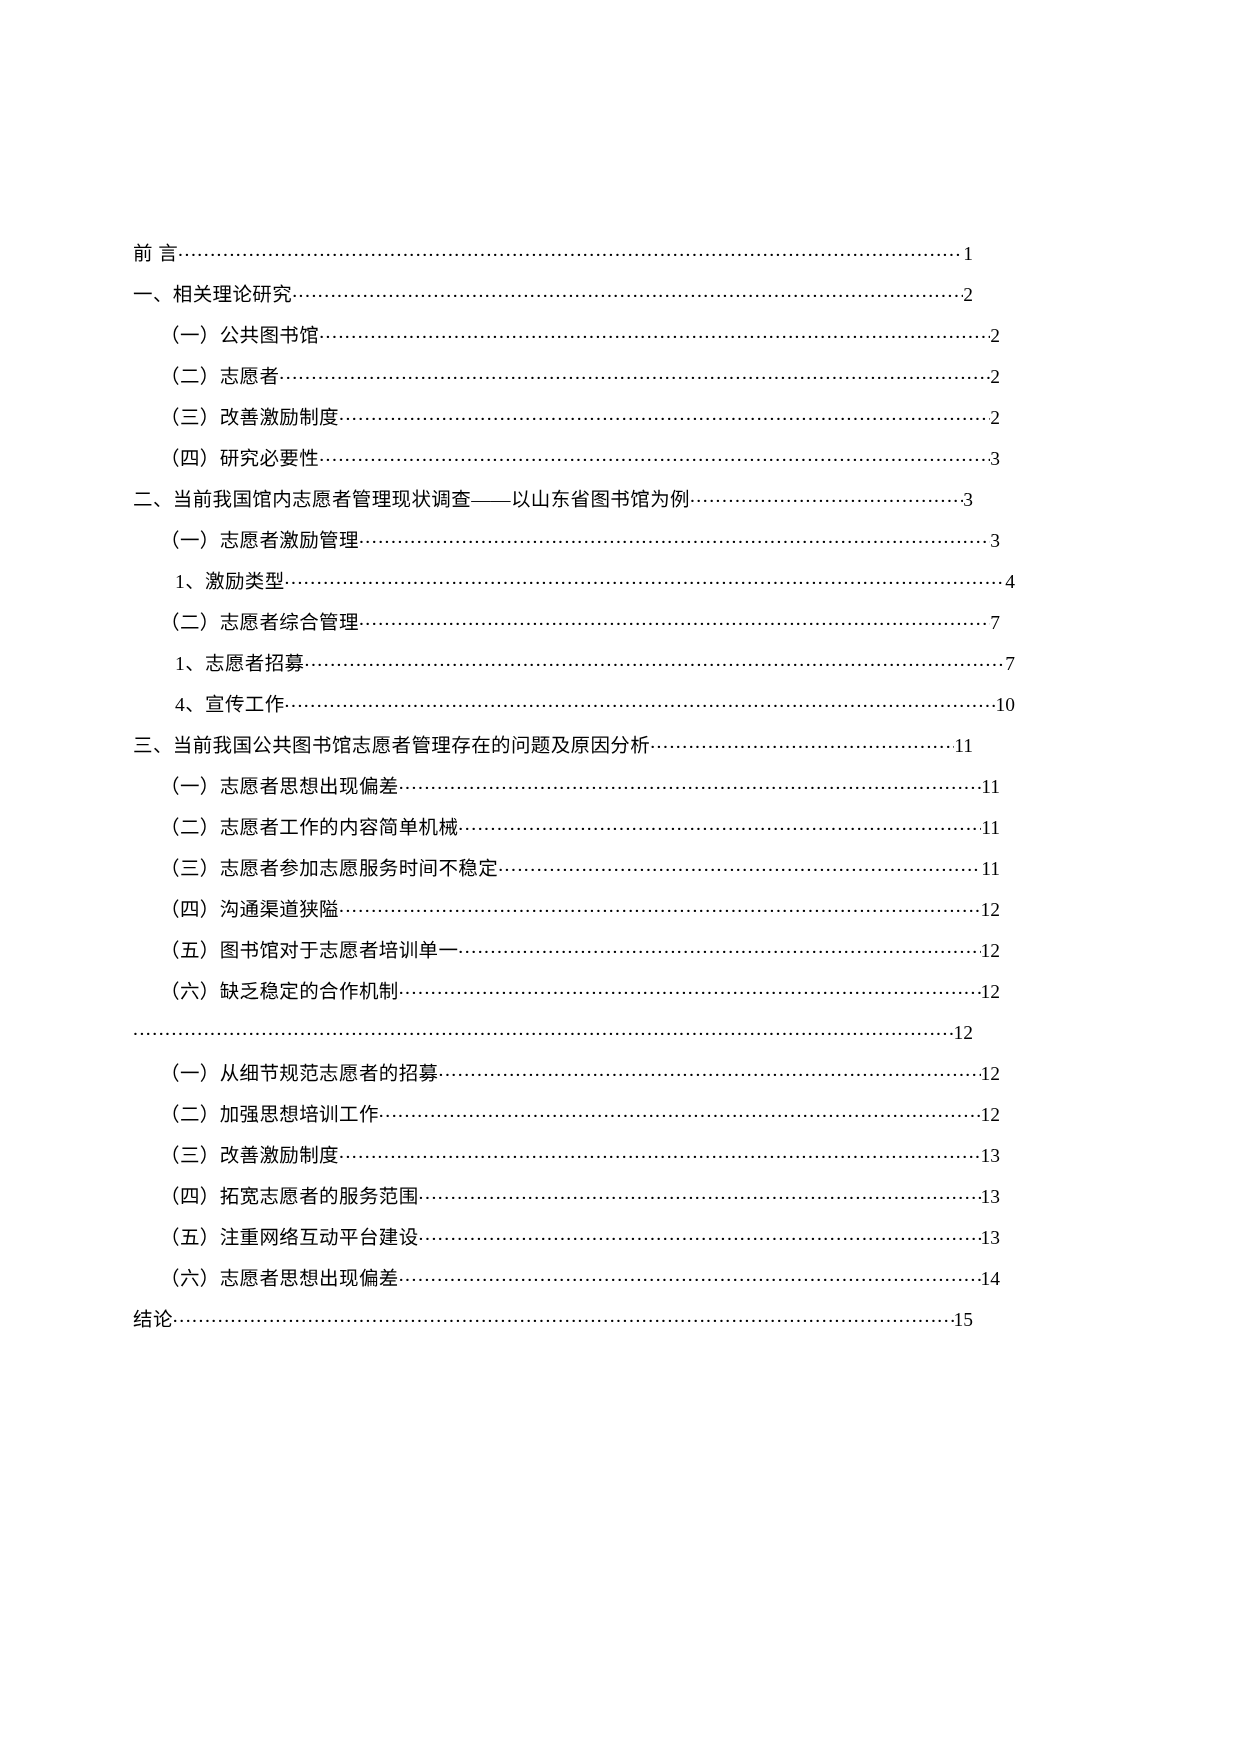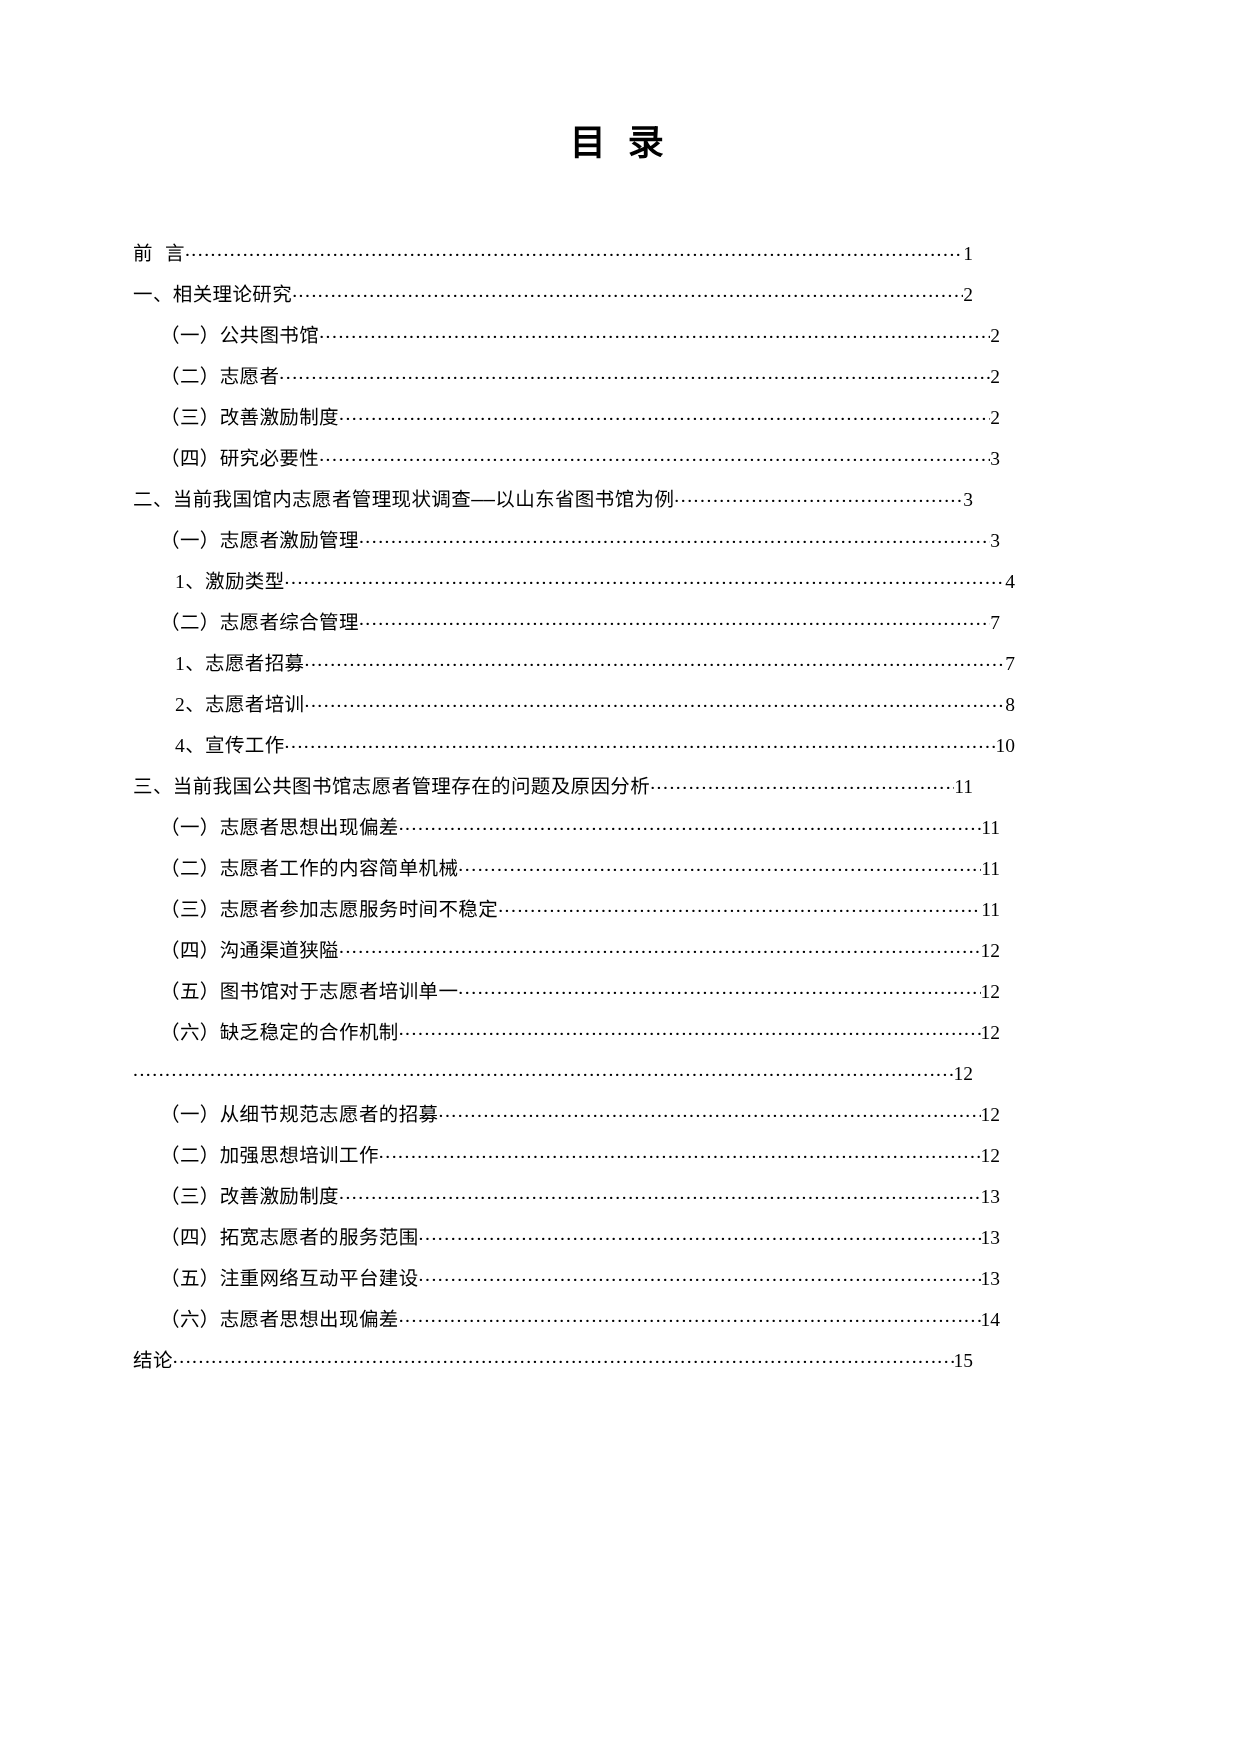--- a/index.html
+++ b/index.html
@@ -94,32 +94,31 @@
     font-family: "Liberation Serif", "DejaVu Serif", serif;
     font-size: 19.5px;
     padding-left: 0px;
   }
 
   
   .lvl-0 { padding-left: 0px; }
   .lvl-1 { padding-left: 27px; justify-content: flex-end; }
   .lvl-2 { padding-left: 42px; }
 
-  .lvl-0 .lbl { letter-spacing: 0.02em; font-family: Liberation Mono, monospace; }
+  .lvl-0 .lbl { letter-spacing: 0.02em; }
   .lvl-1 .lbl { letter-spacing: 0.02em; }
   .lvl-2 .lbl { letter-spacing: 0.02em; }
 
   
 </style>
 </head>
 <body>
 
 <div class="page">
 
-  <div class="toc-title">目 录</div>
 
   <div class="toc-list">
       <div class="toc-entry lvl-0">
         <span class="lbl">前 言</span>
         <span class="leader"></span>
         <span class="pg">1</span>
       </div>
       <div class="toc-entry lvl-0">
         <span class="lbl">一、相关理论研究</span>
         <span class="leader"></span>
@@ -164,25 +163,20 @@
         <span class="lbl">（二）志愿者综合管理</span>
         <span class="leader"></span>
         <span class="pg">7</span>
       </div>
       <div class="toc-entry lvl-2">
         <span class="lbl">1、志愿者招募</span>
         <span class="leader"></span>
         <span class="pg">7</span>
       </div>
       <div class="toc-entry lvl-2">
-        <span class="lbl">2、志愿者培训</span>
-        <span class="leader"></span>
-        <span class="pg">8</span>
-      </div>
-      <div class="toc-entry lvl-2">
         <span class="lbl">4、宣传工作</span>
         <span class="leader"></span>
         <span class="pg">10</span>
       </div>
       <div class="toc-entry lvl-0">
         <span class="lbl">三、当前我国公共图书馆志愿者管理存在的问题及原因分析</span>
         <span class="leader"></span>
         <span class="pg">11</span>
       </div>
       <div class="toc-entry lvl-1">

